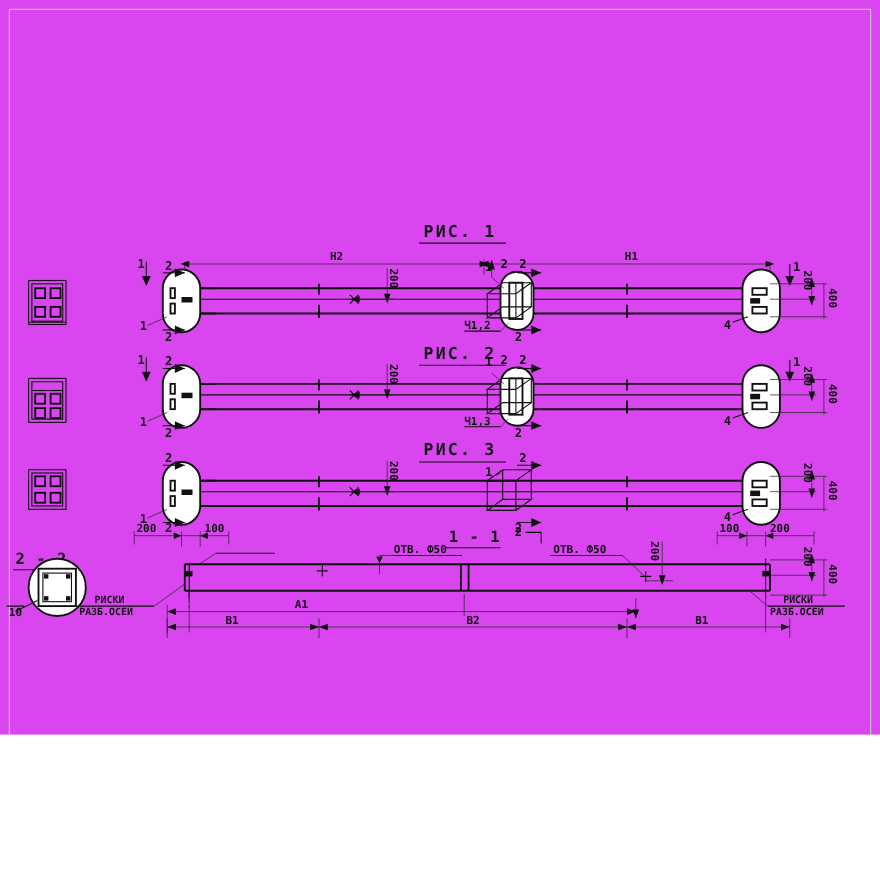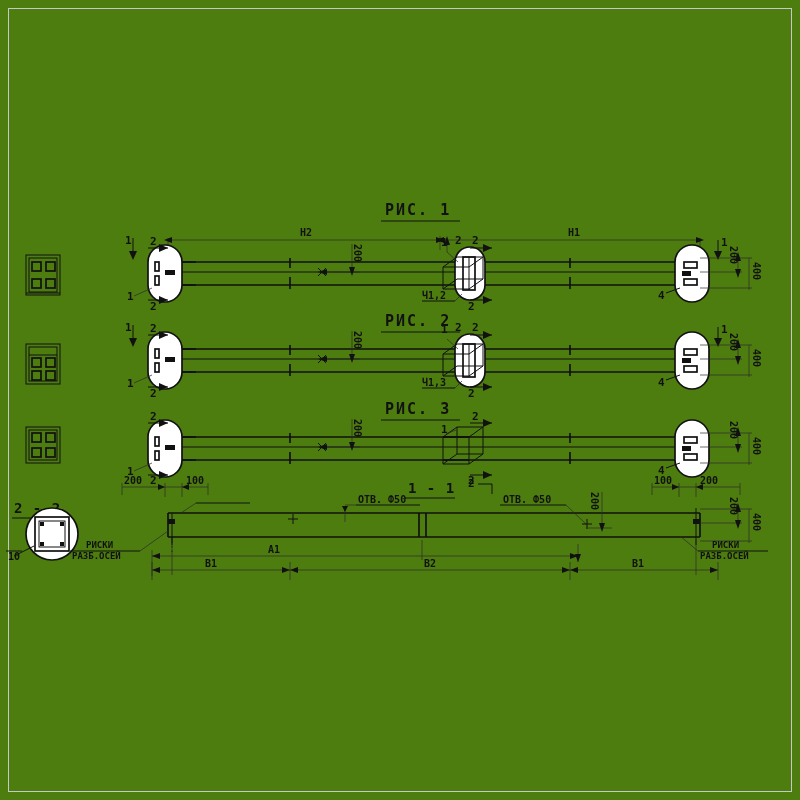--- a/index.html
+++ b/index.html
@@ -3,22 +3,22 @@
 <meta charset="utf-8">
 <style>
   html, body {
     margin: 0;
     padding: 0;
     background: #ffffff;
   }
   #sheet {
     position: relative;
     width: 800px;
-    height: 800px;
-    background: #4d7c0f;
+    height: 668px;
+    background: #d946ef;
     font-family: "DejaVu Sans Mono", "Liberation Mono", monospace;
     overflow: hidden;
   }
   #frame {
     position: absolute;
     left: 8px; top: 8px;
     width: 784px; height: 784px;
     border: 1px solid #c8c8c8;
     box-sizing: border-box;
   }

